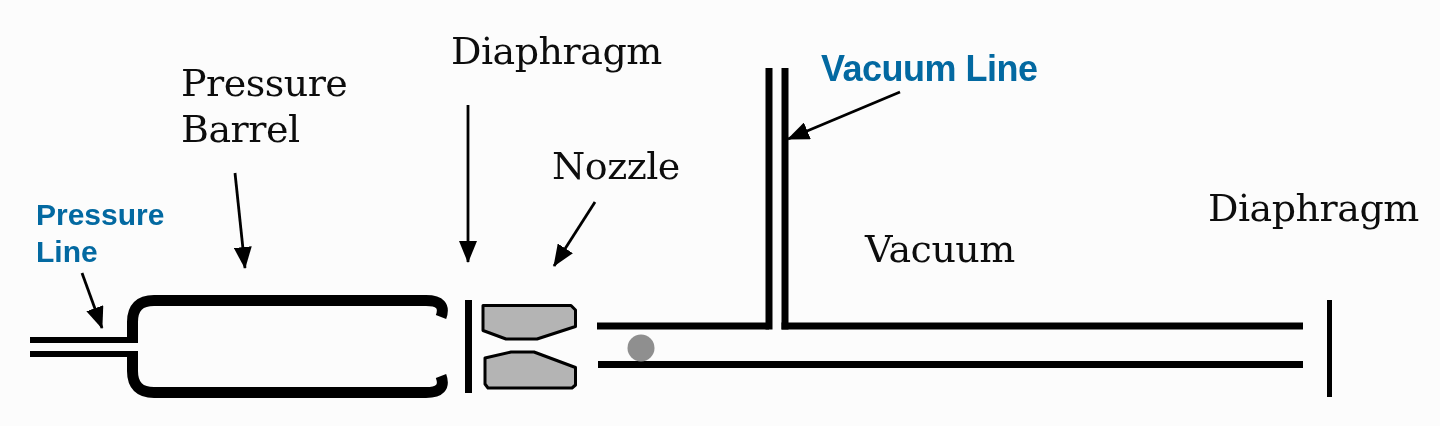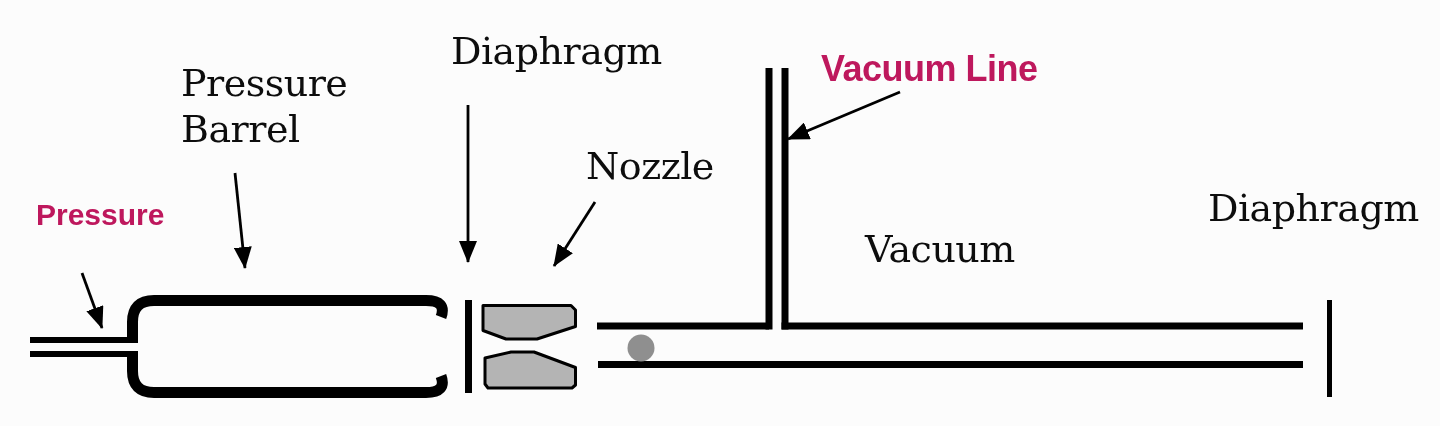--- a/index.html
+++ b/index.html
@@ -28,21 +28,21 @@
   }
   .serif-label {
     font-family: "DejaVu Serif", serif;
     font-size: 38px;
     line-height: 46px;
     letter-spacing: -0.5px;
   }
   .sans-label {
     font-family: "Liberation Sans", sans-serif;
     font-weight: bold;
-    color: #be185d;
+    color: #0369a1;
   }
   .vacuum-size {
     font-size: 36px;
     line-height: 42px;
     letter-spacing: -0.5px;
   }
   .pressure-size {
     font-size: 30px;
     line-height: 37px;
   }
@@ -95,30 +95,31 @@
       <line x1="82" y1="273" x2="102" y2="328" marker-end="url(#arrowhead)"></line>
       <line x1="235" y1="173" x2="245" y2="268" marker-end="url(#arrowhead)"></line>
       <line x1="468" y1="105" x2="468" y2="262" marker-end="url(#arrowhead)"></line>
       <line x1="595" y1="202" x2="554" y2="266" marker-end="url(#arrowhead)"></line>
       <line x1="900" y1="92" x2="788" y2="139" marker-end="url(#arrowhead)"></line>
     </g>
   </svg>
 
   <div class="label sans-label pressure-size" style="left:36px; top:196px;">
     <div>Pressure</div>
+    <div>Line</div>
   </div>
 
   <div class="label serif-label" style="left:181px; top:60px;">
     <div>Pressure</div>
     <div>Barrel</div>
   </div>
 
   <div class="label serif-label" style="left:451px; top:28px;">Diaphragm</div>
 
-  <div class="label serif-label" style="left:586px; top:143px;">Nozzle</div>
+  <div class="label serif-label" style="left:552px; top:143px;">Nozzle</div>
 
   <div class="label sans-label vacuum-size" style="left:821px; top:48px;">Vacuum Line</div>
 
   <div class="label serif-label" style="left:865px; top:226px;">Vacuum</div>
 
   <div class="label serif-label" style="left:1208px; top:185px;">Diaphragm</div>
 
 </div>
 
 </body></html>

